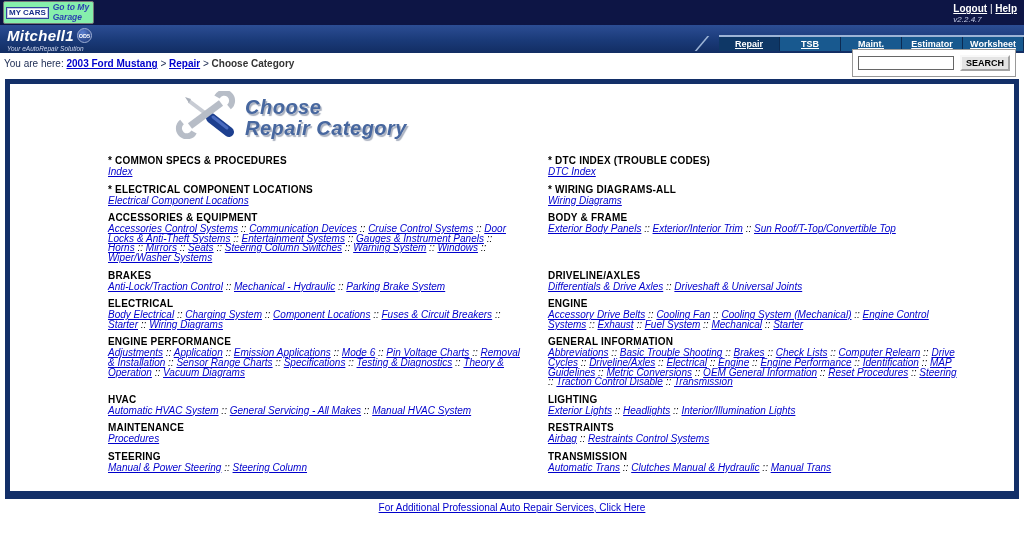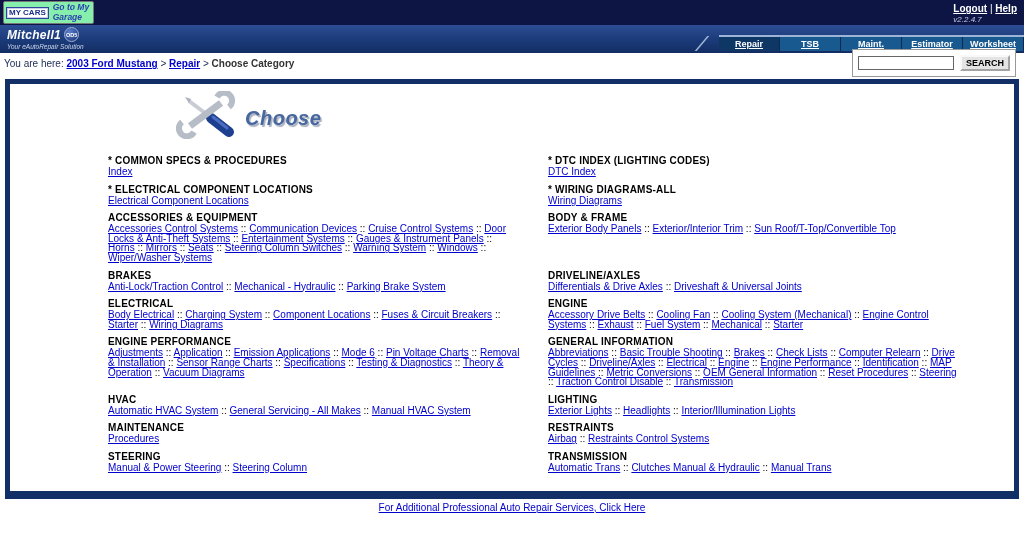--- a/index.html
+++ b/index.html
@@ -35,21 +35,21 @@
   .version { color: #c5cde8; font-size: 8px; font-style: italic; margin-top: 1px; }
 
   
   .logobar {
     height: 28px;
     background: linear-gradient(180deg, #2c4d94 0%, #1a3a78 55%, #122d63 100%);
     position: relative;
   }
   .logo { position: absolute; left: 7px; top: 2px; color: #fff; }
   .logo-main { display: flex; align-items: center; gap: 3px; }
-  .logo-text { font-size: 12px; font-weight: bold; font-style: italic; letter-spacing: 0.3px; }
+  .logo-text { font-size: 15px; font-weight: bold; font-style: italic; letter-spacing: 0.3px; }
   .logo-badge {
     width: 15px; height: 15px; border-radius: 50%;
     background: radial-gradient(circle at 35% 30%, #5b7fd0, #16306e);
     border: 1px solid #9fb0d6; color: #fff; font-size: 5.5px; font-weight: bold;
     display: flex; align-items: center; justify-content: center;
   }
   .logo-tagline { font-size: 6.5px; color: #cdd6ee; font-style: italic; margin-top: 1px; }
 
   .tabs-wrap { position: absolute; right: 0; bottom: 2px; display: flex; align-items: flex-end; }
   .tab-diagonal {
@@ -95,21 +95,21 @@
     font-size: 20px; line-height: 21px; letter-spacing: 0.5px;
     text-shadow: 1.5px 1.5px 1px #a9b0bf; padding-top: 2px;
   }
 
   .cat-grid {
     display: grid; grid-template-columns: 412px 412px; column-gap: 28px;
     margin: 12px 40px 4px 98px;
   }
   .cat-cell { margin-bottom: 7px; }
   .cat-title { font-size: 10px; font-weight: bold; color: #000; margin-bottom: 1px; letter-spacing: 0.2px; }
-  .cat-links { font-size: 10px; line-height: 9.6px; color: #000; }
+  .cat-links { font-size: 10px; line-height: 9.6px; color: #000; font-style: italic; }
   .cat-links a { color: #0000cc; }
   .sep { color: #000; }
 
   
   .footer { text-align: center; padding-top: 3px; }
   .footer-services { font-size: 10px; }
 </style>
 </head>
 <body>
 
@@ -178,30 +178,31 @@
         <line x1="36" y1="27" x2="54" y2="41" stroke="#1d3f8f" stroke-width="10" stroke-linecap="round"></line>
         <line x1="38" y1="26" x2="52" y2="37" stroke="#4b6cc0" stroke-width="3" stroke-linecap="round"></line>
 
         <line x1="15" y1="35" x2="46" y2="12" stroke="#b7bdc7" stroke-width="7"></line>
         <path d="M19 41 A 8 8 0 1 1 7 31" stroke="#b7bdc7" stroke-width="6" fill="none"></path>
         <path d="M42 6 A 8 8 0 1 1 54 16" stroke="#b7bdc7" stroke-width="6" fill="none"></path>
       </svg>
     </span>
     <div class="title-block">
       <div>Choose</div>
+      <div>Repair Category</div>
     </div>
   </div>
 
   <div class="cat-grid" id="catGrid">
       <div class="cat-cell">
         <div class="cat-title">* COMMON SPECS &amp; PROCEDURES</div>
         <div class="cat-links"><a>Index</a></div>
       </div>
       <div class="cat-cell">
-        <div class="cat-title">* DTC INDEX (LIGHTING CODES)</div>
+        <div class="cat-title">* DTC INDEX (TROUBLE CODES)</div>
         <div class="cat-links"><a>DTC Index</a></div>
       </div>
       <div class="cat-cell">
         <div class="cat-title">* ELECTRICAL COMPONENT LOCATIONS</div>
         <div class="cat-links"><a>Electrical Component Locations</a></div>
       </div>
       <div class="cat-cell">
         <div class="cat-title">* WIRING DIAGRAMS-ALL</div>
         <div class="cat-links"><a>Wiring Diagrams</a></div>
       </div>

